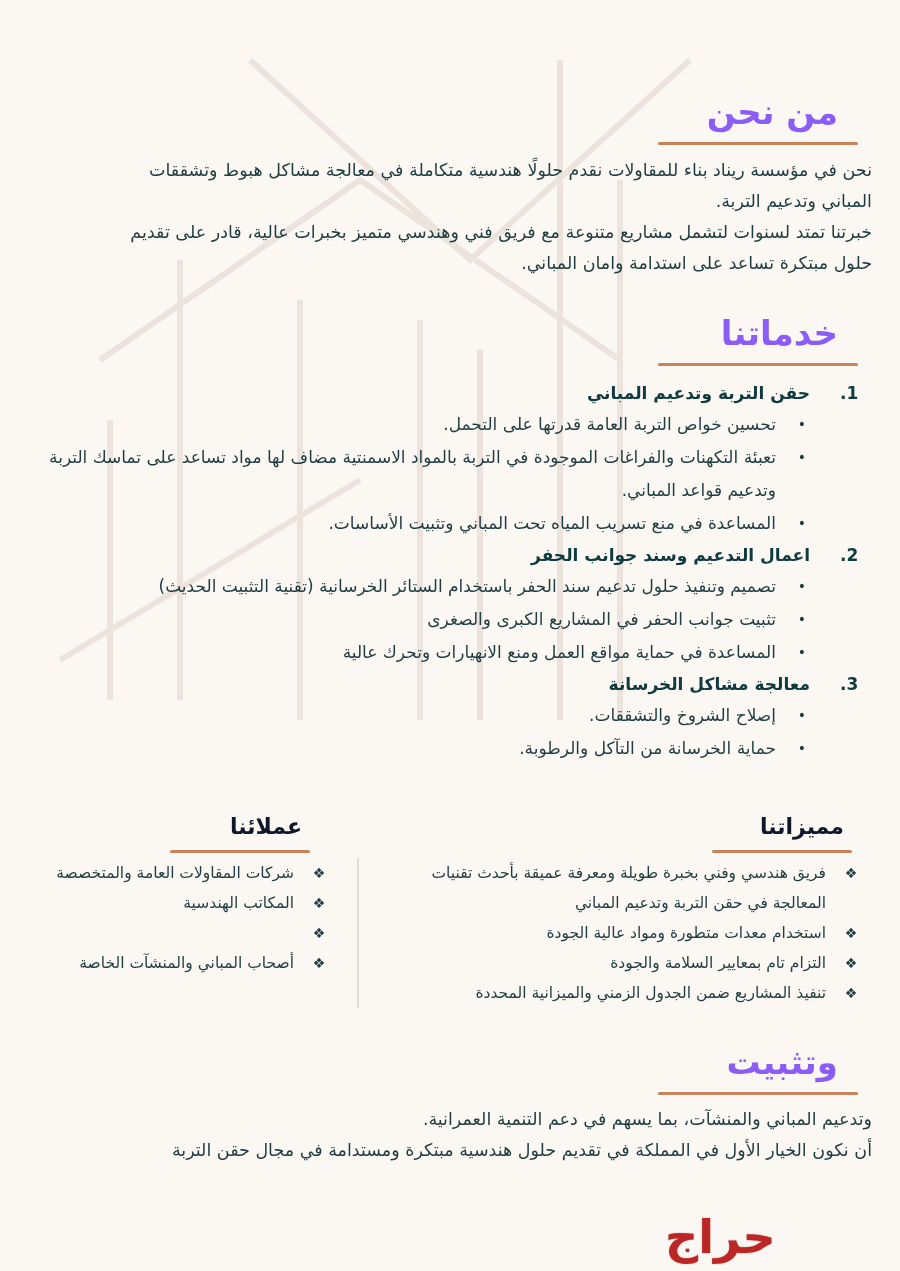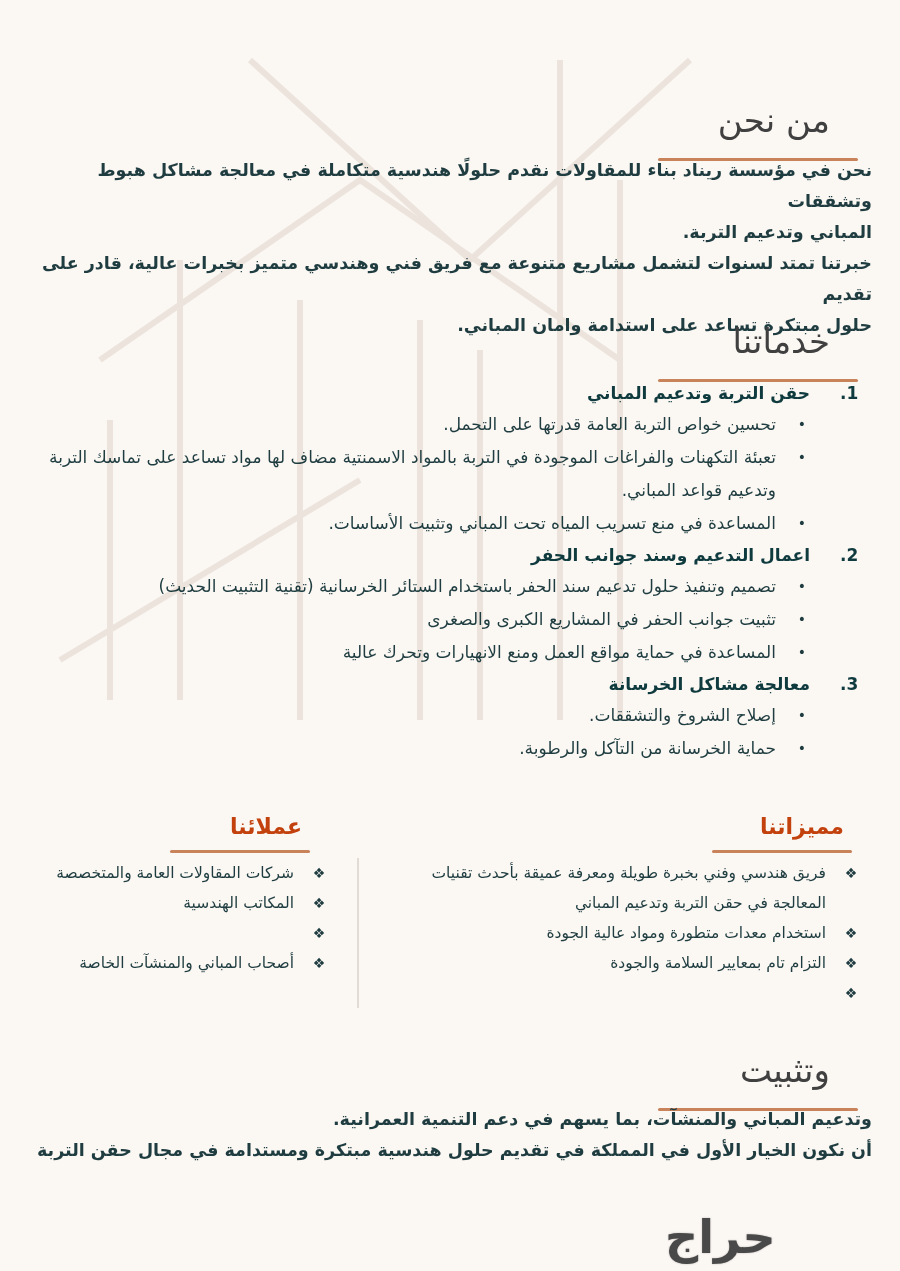--- a/index.html
+++ b/index.html
@@ -7,43 +7,43 @@
     width: 900px; height: 1271px; overflow: hidden;
     background: #fbf7f3;
     font-family: "DejaVu Sans", "Liberation Sans", sans-serif;
     color: #1f3d40;
     position: relative;
   }
   .bg-pattern { position: absolute; left: 0; top: 0; width: 900px; height: 800px; pointer-events: none; }
   .page { position: relative; direction: rtl; }
   .heading-block { position: absolute; right: 42px; text-align: right; }
   .heading {
-    font-weight: normal; color: #404040; margin: 16px;
+    font-weight: bold; color: #8b5cf6; margin: 8px;
     font-size: 34px; line-height: 44px; padding-right: 12px;
   }
   .underline { height: 3px; background: #c8835a; margin-top: 6px; border-radius: 2px; }
   .para {
     position: absolute; right: 28px; width: 850px;
-    font-size: 17.5px; line-height: 31px; font-weight: bold; color: #1f3d40; text-align: right;
+    font-size: 17.5px; line-height: 31px; font-weight: normal; color: #1f3d40; text-align: right;
   }
   .para p { margin: 0; }
   .services { position: absolute; right: 28px; width: 860px; font-size: 17px; font-weight: bold; }
   .svc-title { display: flex; align-items: center; height: 30px; color: #0f3b3f; }
   .svc-num { width: 32px; text-align: left; margin-left: 30px; }
   .bullet-item { display: flex; align-items: flex-start; line-height: 33px; margin-right: 58px; color: #1f3d40; font-weight: normal; font-size: 17px; }
   .bullet-item .dot { width: 24px; flex: none; text-align: center; font-size: 14px; margin-left: 14px; }
   .bullet-item .txt { flex: 1; }
   .col-heading { position: absolute; text-align: right; }
-  .col-heading h3 { margin: 0; font-size: 22px; font-weight: bold; color: #c2410c; line-height: 30px; padding-right: 8px; }
+  .col-heading h3 { margin: 0; font-size: 22px; font-weight: bold; color: #0f172a; line-height: 30px; padding-right: 8px; }
   .col-heading .underline { margin-top: 8px; }
   .col-list { position: absolute; font-size: 15.5px; color: #1f3d40; }
   .col-item { display: flex; align-items: flex-start; line-height: 30px; }
   .col-item .diamond { width: 18px; flex: none; font-size: 14px; color: #1f3d40; margin-left: 16px; text-align: center; }
   .divider { position: absolute; left: 357px; top: 858px; width: 2px; height: 150px; background: #e2dcd6; }
-  .watermark { position: absolute; left: 665px; top: 1210px; font-size: 46px; color: #404040; font-weight: bold; letter-spacing: 2px;
+  .watermark { position: absolute; left: 665px; top: 1210px; font-size: 46px; color: #b91c1c; font-weight: bold; letter-spacing: 2px;
     text-shadow: 0 0 2px #c8c4c0, 0 0 1px #bdb8b3; direction: rtl; opacity: 0.95; }
 </style>
 </head>
 <body>
 
 <svg class="bg-pattern" viewBox="0 0 900 800">
   <g stroke="#ece4dc" stroke-width="6" fill="none">
     <path d="M250 60 L470 260 L690 60"></path>
     <path d="M180 260 L180 700"></path>
     <path d="M560 60 L560 720"></path>
@@ -136,20 +136,21 @@
     <div class="col-item">
       <span class="diamond">❖</span>
       <span>استخدام معدات متطورة ومواد عالية الجودة</span>
     </div>
     <div class="col-item">
       <span class="diamond">❖</span>
       <span>التزام تام بمعايير السلامة والجودة</span>
     </div>
     <div class="col-item">
       <span class="diamond">❖</span>
+      <span>تنفيذ المشاريع ضمن الجدول الزمني والميزانية المحددة</span>
     </div>
   </div>
 
   <div class="divider"></div>
 
   <div class="col-heading" style="right:590px; top:812px;">
     <h3>عملائنا</h3>
     <div class="underline" style="width:140px;"></div>
   </div>
   <div class="col-list" style="right:572px; top:858px; width:320px;">

